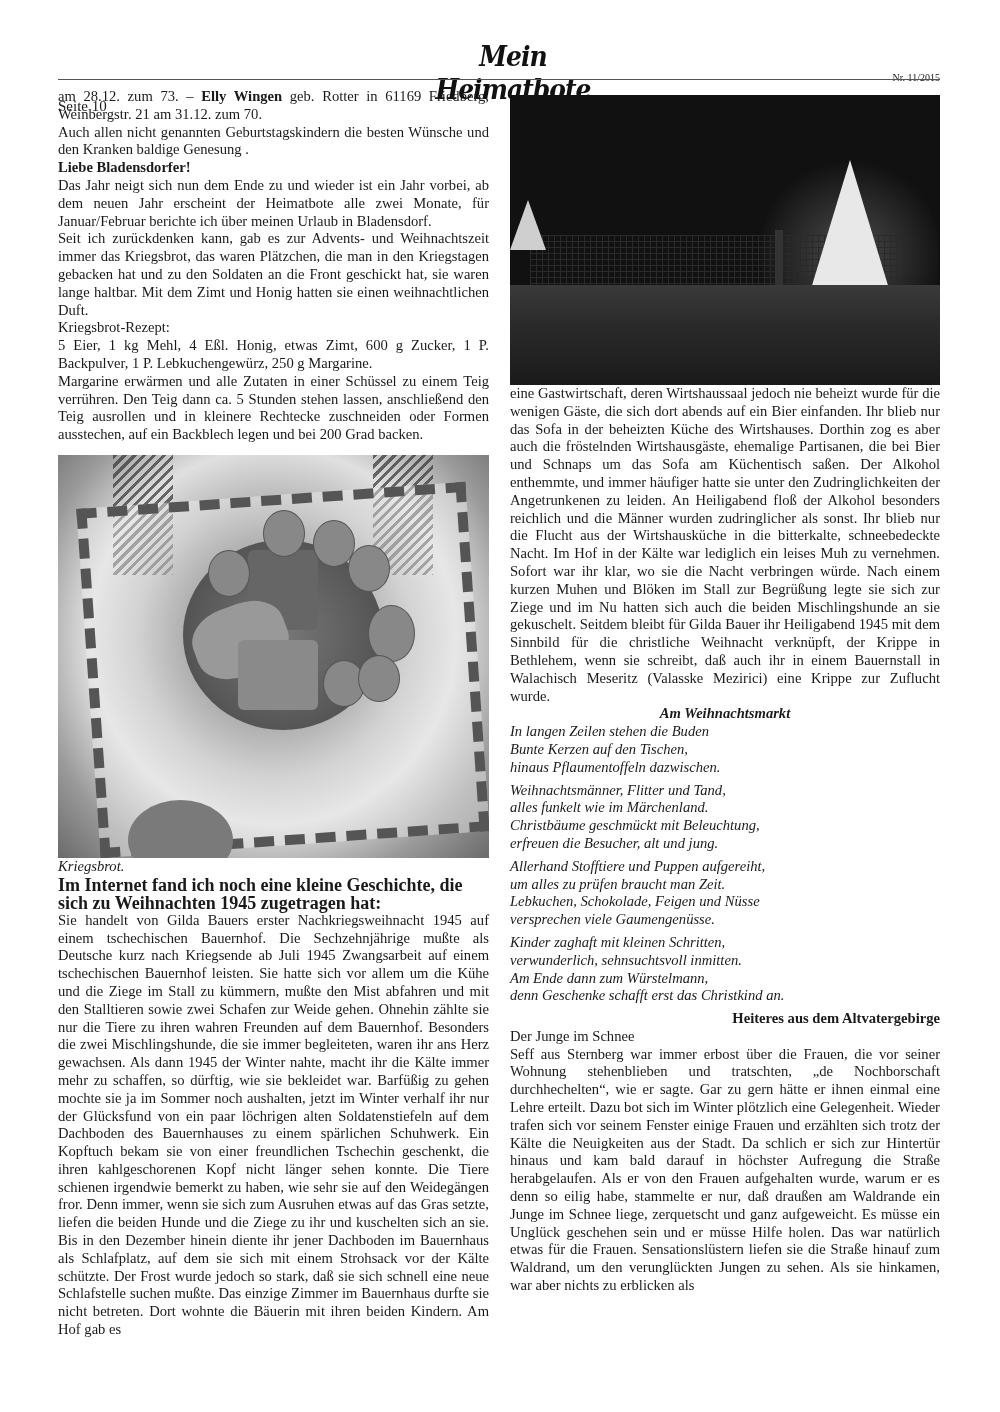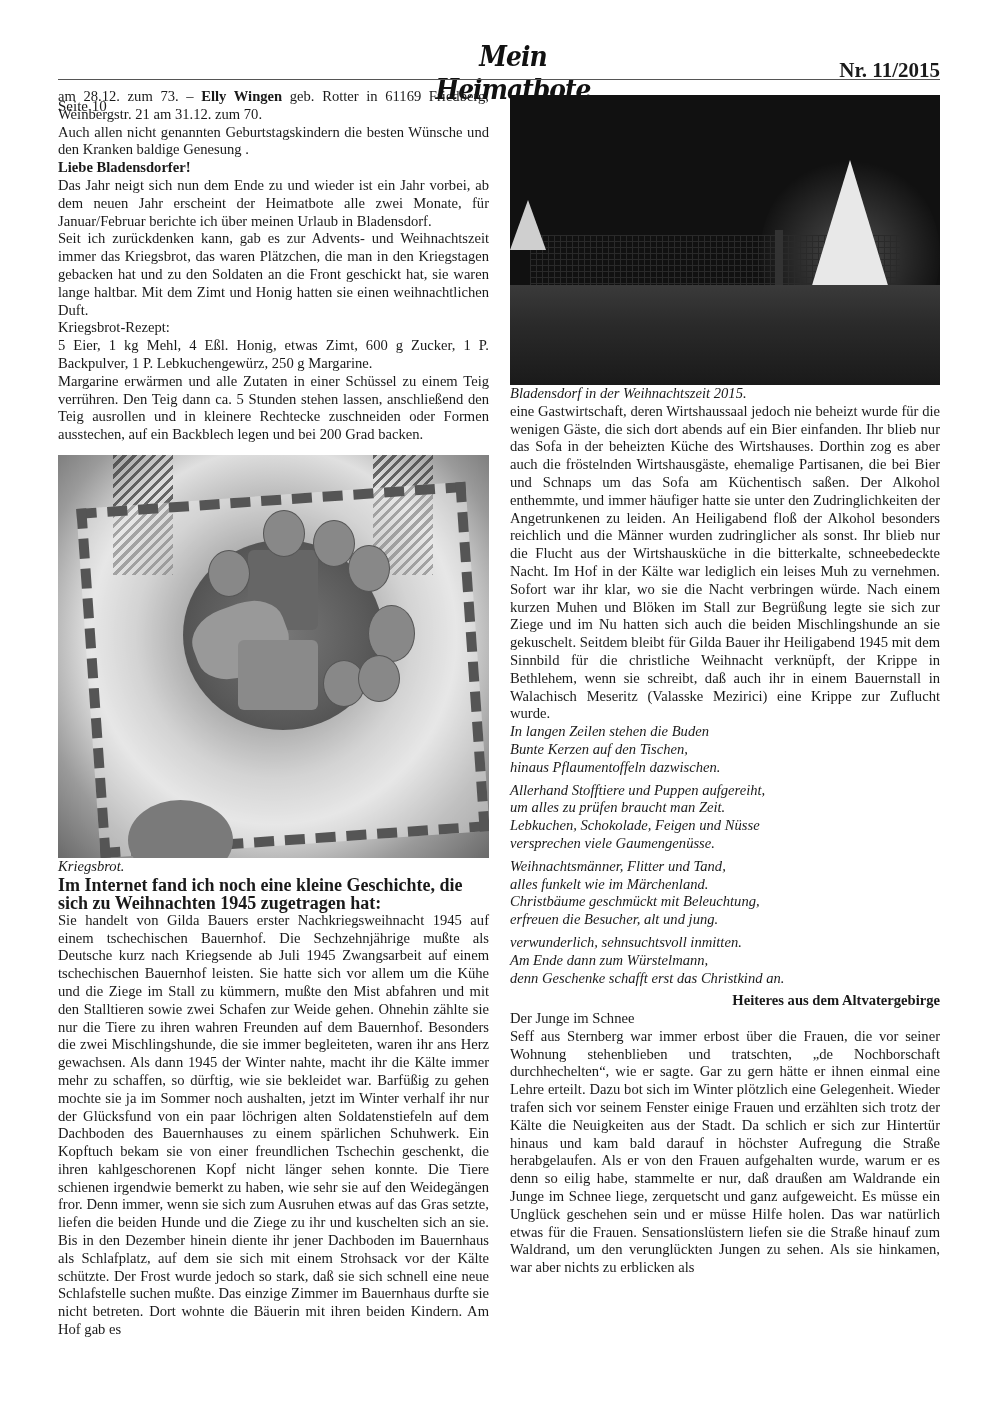--- a/index.html
+++ b/index.html
@@ -1,20 +1,20 @@
 <!DOCTYPE html>
 <html><head>
 <meta charset="utf-8">
 <style>
   html, body { margin: 0; padding: 0; background: #ffffff; }
   body { width: 1000px; height: 1412px; position: relative; overflow: hidden;
          font-family: "Liberation Serif", "DejaVu Serif", serif; color: #1a1a1a; }
   .page-header { position: absolute; left: 58px; top: 44px; width: 882px; height: 36px; }
   .page-num { position: absolute; left: 0; top: 14px; font-size: 15px; margin-top: 40px; }
-  .issue-num { position: absolute; right: 0; top: 14px; font-size: 21px; font-weight: bold; }
+  .issue-num { position: absolute; right: 0; top: 28px; font-size: 10px; }
   .masthead { position: absolute; left: 355px; top: 0px; width: 200px; text-align: center;
               font-family: "DejaVu Serif", serif; font-weight: bold; font-size: 25px;
               letter-spacing: -1px; font-style: italic; transform: scaleY(1.15); color: #111; }
   .header-rule { position: absolute; left: 0; right: 0; top: 35px; border-top: 1.5px solid #555; }
 
   .col { position: absolute; top: 88px; font-size: 14.6px; line-height: 17.8px; text-align: justify; }
   .col-left { left: 58px; width: 431px; }
   .col-right { left: 510px; width: 430px; }
   .col p { margin: 0; }
   .bold { font-weight: bold; }
@@ -103,41 +103,42 @@
 
 <div class="col col-right">
   <div class="photo photo-night">
     <div class="glow"></div>
     <div class="fence"></div>
     <div class="post"></div>
     <div class="tree tree-small"></div>
     <div class="tree tree-big"></div>
     <div class="snow"></div>
   </div>
-  <p class="caption">Bladensdorf in der Weihnachtszeit 2015.</p>
   <p>eine Gastwirtschaft, deren Wirtshaussaal jedoch nie beheizt wurde für die wenigen Gäste, die sich dort abends auf ein Bier einfanden. Ihr blieb nur das Sofa in der beheizten Küche des Wirtshauses. Dorthin zog es aber auch die fröstelnden Wirtshausgäste, ehemalige Partisanen, die bei Bier und Schnaps um das Sofa am Küchentisch saßen. Der Alkohol enthemmte, und immer häufiger hatte sie unter den Zudringlichkeiten der Angetrunkenen zu leiden. An Heiligabend floß der Alkohol besonders reichlich und die Männer wurden zudringlicher als sonst. Ihr blieb nur die Flucht aus der Wirtshausküche in die bitterkalte, schneebedeckte Nacht. Im Hof in der Kälte war lediglich ein leises Muh zu vernehmen. Sofort war ihr klar, wo sie die Nacht verbringen würde. Nach einem kurzen Muhen und Blöken im Stall zur Begrüßung legte sie sich zur Ziege und im Nu hatten sich auch die beiden Mischlingshunde an sie gekuschelt. Seitdem bleibt für Gilda Bauer ihr Heiligabend 1945 mit dem Sinnbild für die christliche Weihnacht verknüpft, der Krippe in Bethlehem, wenn sie schreibt, daß auch ihr in einem Bauernstall in Walachisch Meseritz (Valasske Mezirici) eine Krippe zur Zuflucht wurde.</p>
 
+  <p class="poem-title">Am Weihnachtsmarkt</p>
   <p class="stanza">
     <span>In langen Zeilen stehen die Buden</span>
     <span>Bunte Kerzen auf den Tischen,</span>
     <span>hinaus Pflaumentoffeln dazwischen.</span>
+  </p>
+  <p class="stanza">
+    <span>Weihnachtsmänner, Flitter und Tand,</span>
+    <span>alles funkelt wie im Märchenland.</span>
+    <span>Christbäume geschmückt mit Beleuchtung,</span>
+    <span>erfreuen die Besucher, alt und jung.</span>
   </p>
   <p class="stanza">
     <span>Allerhand Stofftiere und Puppen aufgereiht,</span>
     <span>um alles zu prüfen braucht man Zeit.</span>
     <span>Lebkuchen, Schokolade, Feigen und Nüsse</span>
     <span>versprechen viele Gaumengenüsse.</span>
   </p>
   <p class="stanza">
-    <span>Weihnachtsmänner, Flitter und Tand,</span>
-    <span>alles funkelt wie im Märchenland.</span>
-    <span>Christbäume geschmückt mit Beleuchtung,</span>
-    <span>erfreuen die Besucher, alt und jung.</span>
-  </p>
-  <p class="stanza">
+    <span>Kinder zaghaft mit kleinen Schritten,</span>
     <span>verwunderlich, sehnsuchtsvoll inmitten.</span>
     <span>Am Ende dann zum Würstelmann,</span>
     <span>denn Geschenke schafft erst das Christkind an.</span>
   </p>
 
   <p class="section-title">Heiteres aus dem Altvatergebirge</p>
   <p class="subheading">Der Junge im Schnee</p>
   <p>Seff aus Sternberg war immer erbost über die Frauen, die vor seiner Wohnung stehenblieben und tratschten, „de Nochborschaft durchhechelten“, wie er sagte. Gar zu gern hätte er ihnen einmal eine Lehre erteilt. Dazu bot sich im Winter plötzlich eine Gelegenheit. Wieder trafen sich vor seinem Fenster einige Frauen und erzählten sich trotz der Kälte die Neuigkeiten aus der Stadt. Da schlich er sich zur Hintertür hinaus und kam bald darauf in höchster Aufregung die Straße herabgelaufen. Als er von den Frauen aufgehalten wurde, warum er es denn so eilig habe, stammelte er nur, daß draußen am Waldrande ein Junge im Schnee liege, zerquetscht und ganz aufgeweicht. Es müsse ein Unglück geschehen sein und er müsse Hilfe holen. Das war natürlich etwas für die Frauen. Sensationslüstern liefen sie die Straße hinauf zum Waldrand, um den verunglückten Jungen zu sehen. Als sie hinkamen, war aber nichts zu erblicken als</p>
 </div>
 

